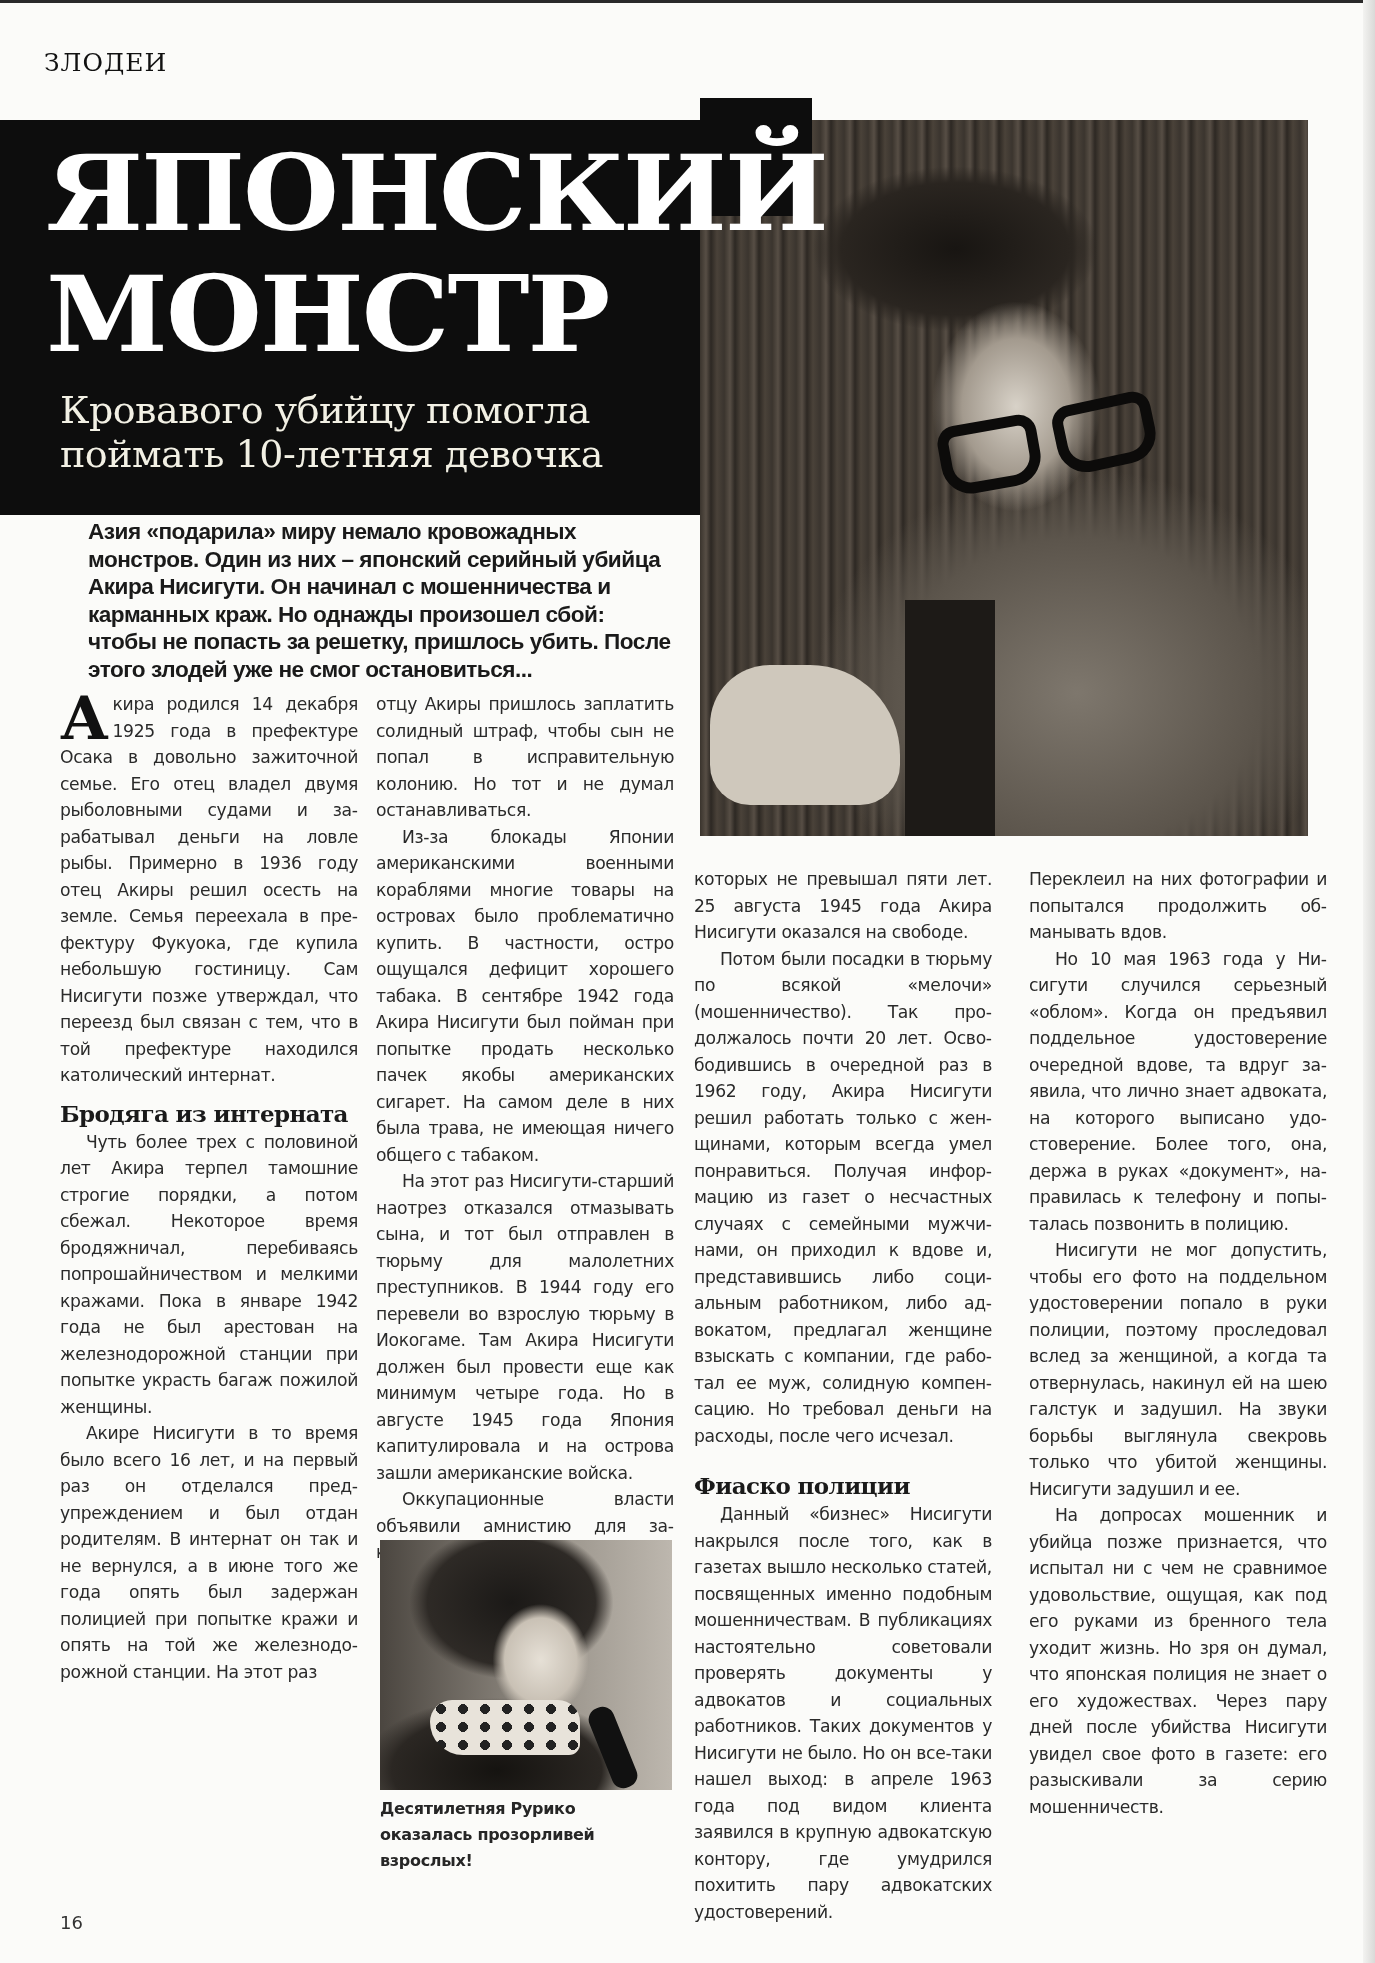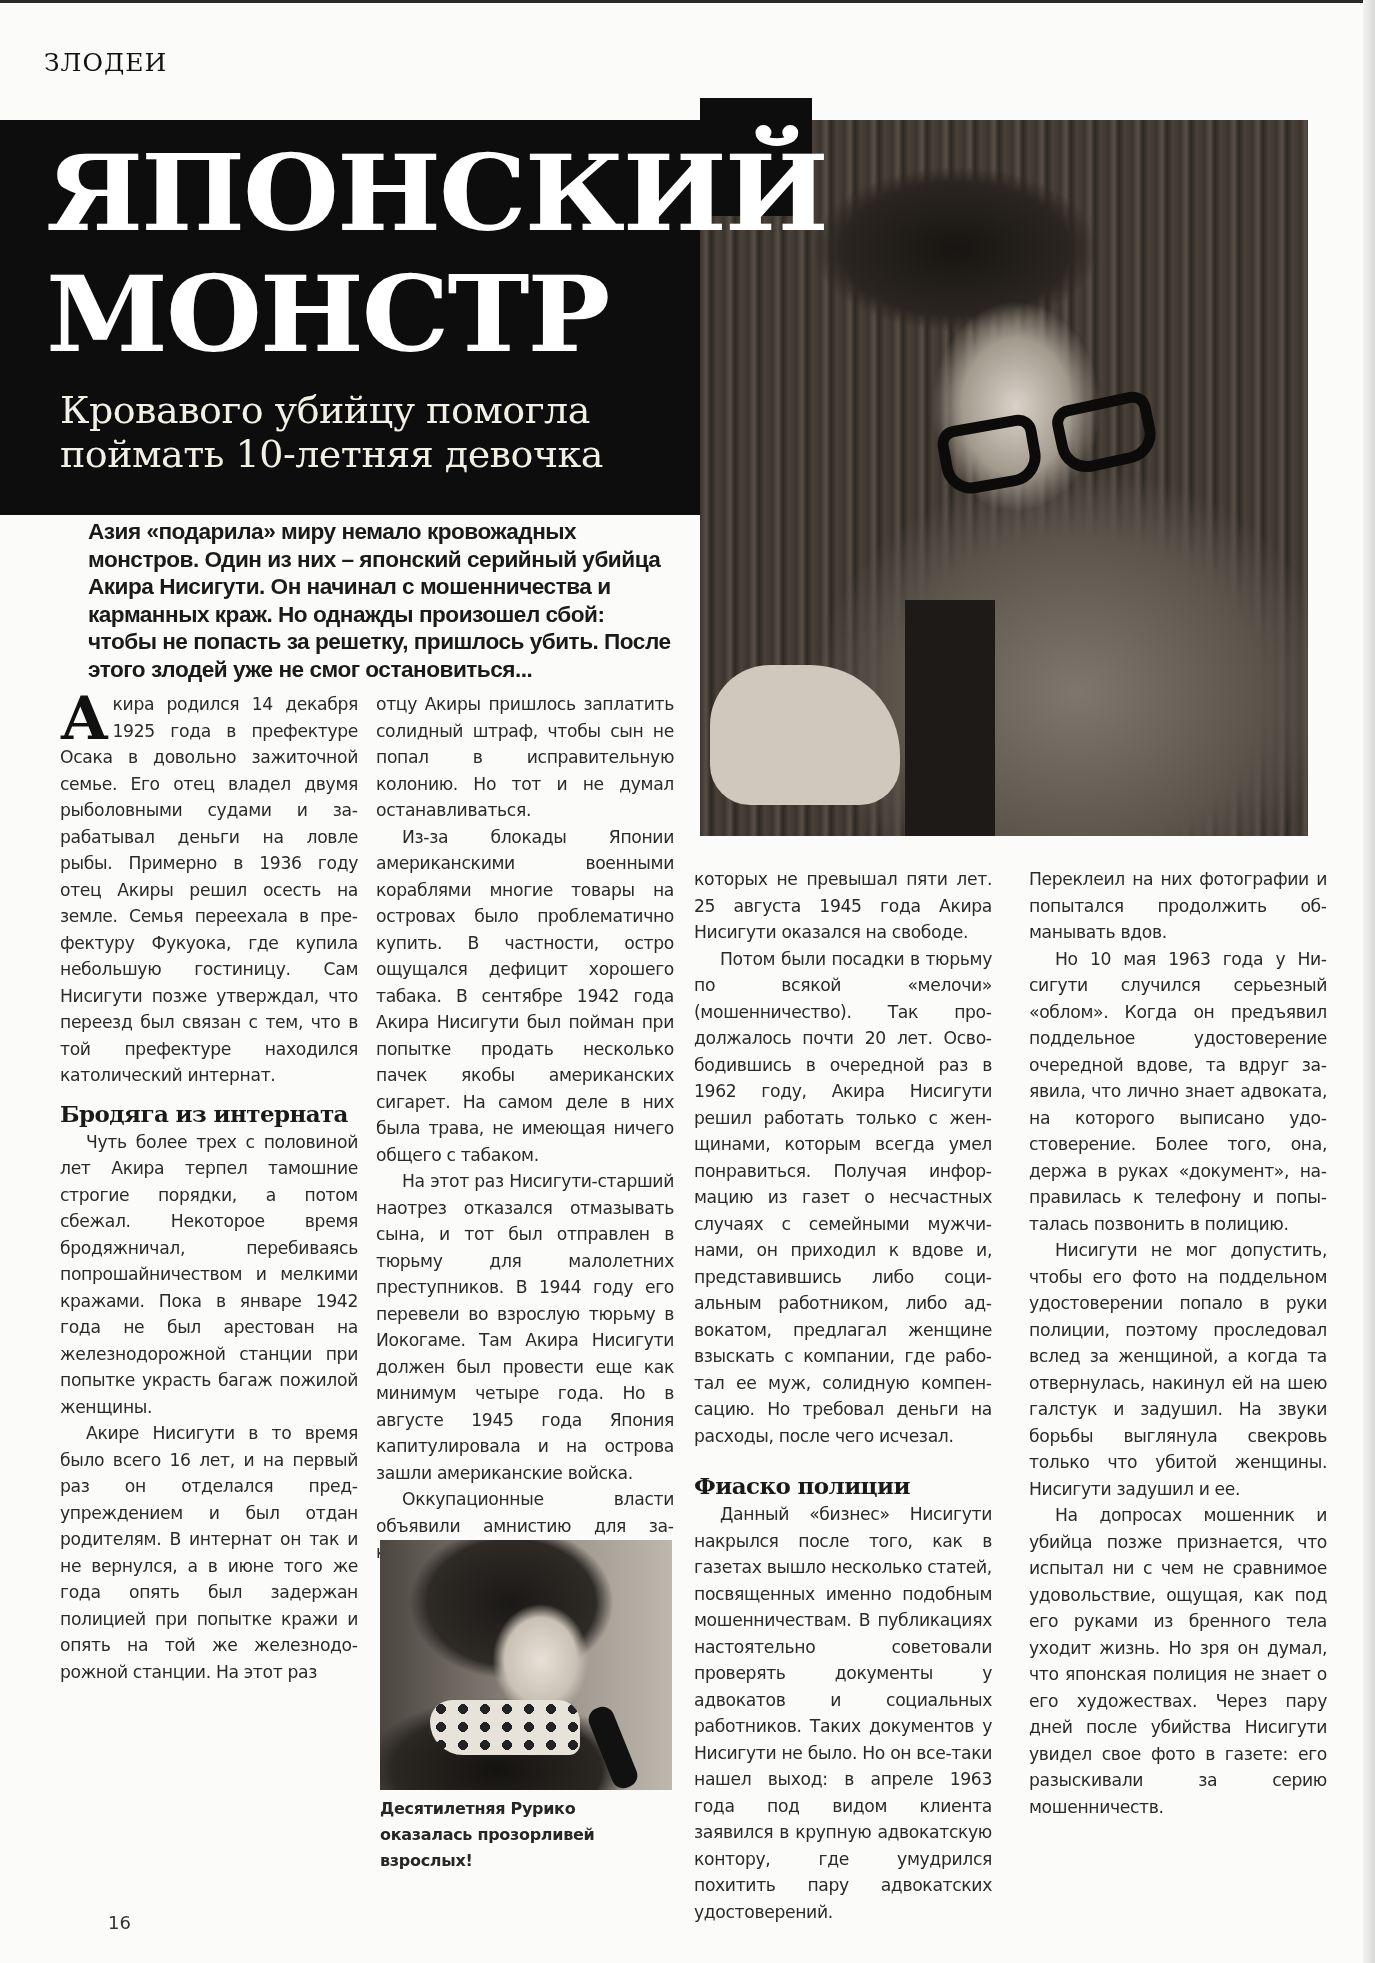--- a/index.html
+++ b/index.html
@@ -99,21 +99,21 @@
     position: absolute; left: 220px; top: 165px; width: 26px; height: 85px; background: #111; border-radius: 12px; transform: rotate(-22deg);
   }
   .caption {
     position: absolute; left: 380px; top: 1796px; width: 292px;
     font-family: "DejaVu Sans", sans-serif; font-weight: bold; font-size: 16px; line-height: 26px; color: #262626;
     letter-spacing: -0.3px;
   }
 
   .page-number {
     position: absolute; left: 60px; top: 1912px;
-    font-family: "DejaVu Sans", sans-serif; font-size: 18px; color: #333; margin-left: 48px;
+    font-family: "DejaVu Sans", sans-serif; font-size: 18px; color: #333;
   }
   .edge-right {
     position: absolute; right: 0; top: 0; width: 12px; height: 1963px;
     background: linear-gradient(90deg, #f3f3f1, #d9d9d7);
   }
   .edge-top {
     position: absolute; left: 0; top: 0; width: 1375px; height: 3px; background: #2a2a2a;
   }
 </style>
 </head>

